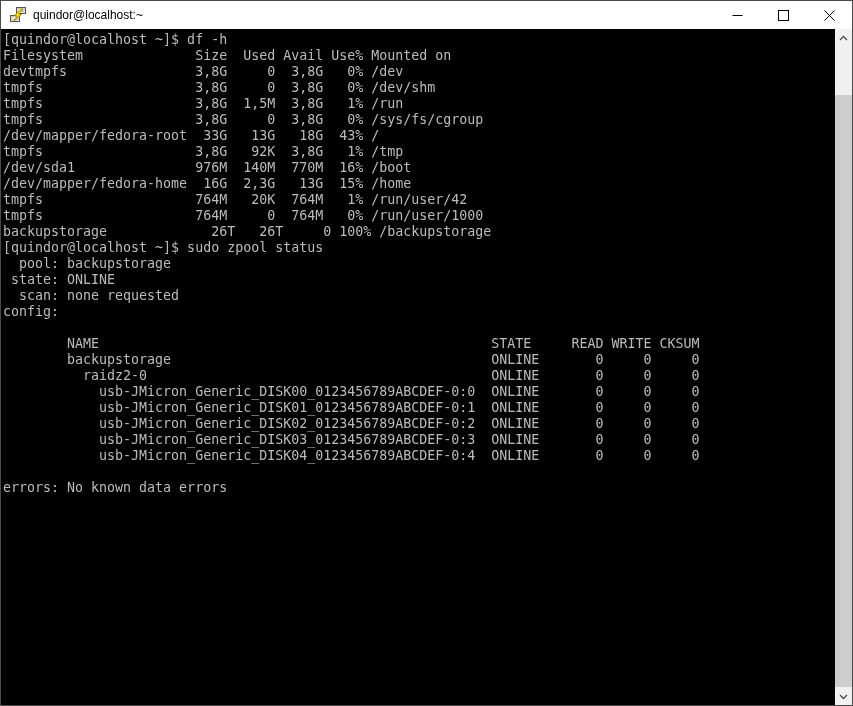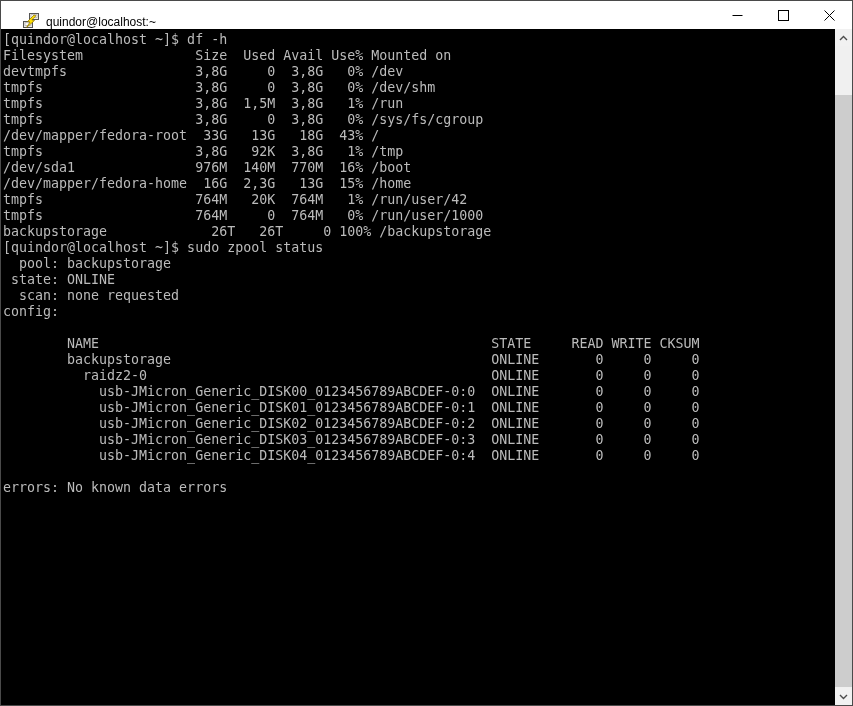--- a/index.html
+++ b/index.html
@@ -4,21 +4,21 @@
 <style>
   html,body{margin:0;padding:0;background:#2b2b2b;}
   .window{
     width:853px;height:706px;box-sizing:border-box;
     border:1px solid #4a4a4a;background:var(--term-bg,#000);
     display:flex;flex-direction:column;overflow:hidden;
     font-family:"Liberation Sans",sans-serif;
   }
   .titlebar{
     flex:0 0 28px;height:28px;background:var(--titlebar-bg,#fff);
-    display:flex;align-items:flex-end;user-select:none;padding-left:13px;
+    display:flex;align-items:center;user-select:none;
   }
   .app-icon{width:16px;height:16px;margin-left:9px;flex:0 0 16px;}
   .title-text{
     margin-left:7px;font-size:12px;color:var(--titlebar-fg,#000);
     white-space:nowrap;flex:1;
   }
   .caption-btn{
     width:46px;height:28px;border:none;padding:0;margin:0;
     background:transparent;display:flex;align-items:center;justify-content:center;
   }

